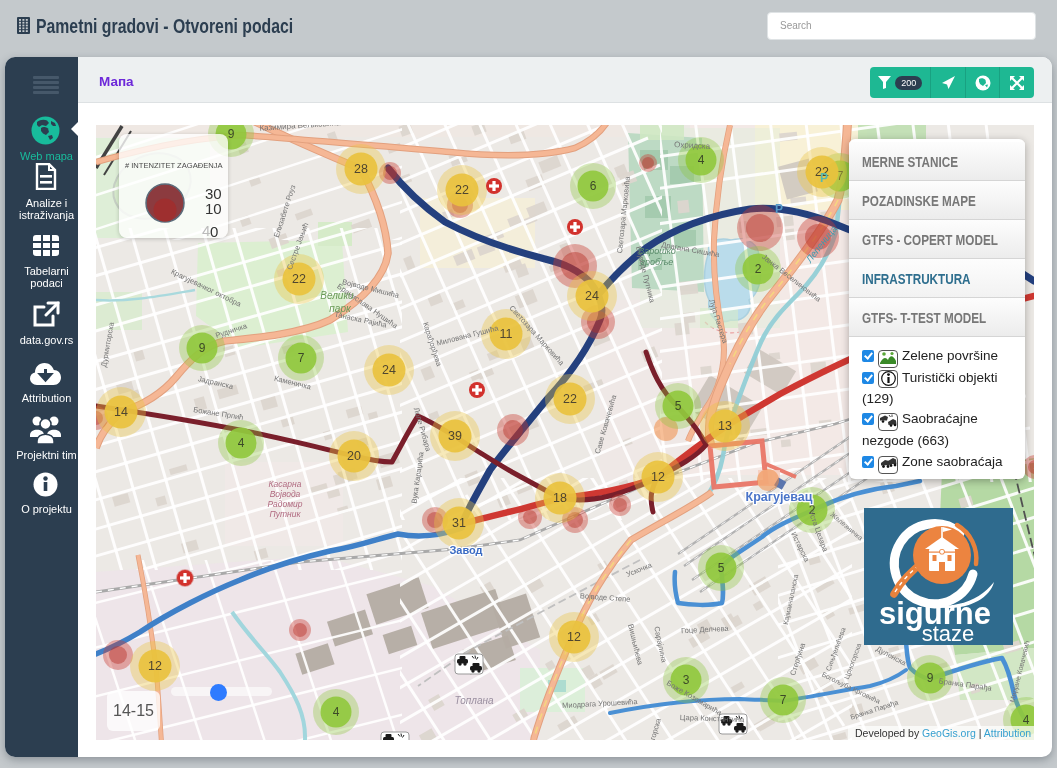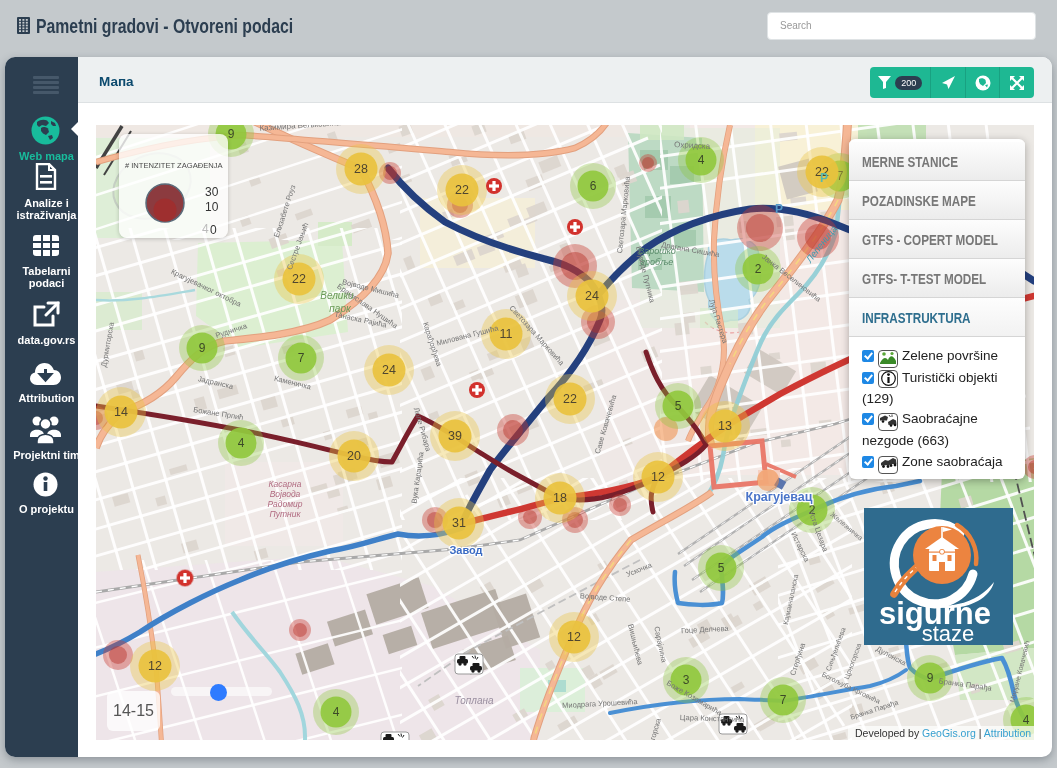--- a/index.html
+++ b/index.html
@@ -4,32 +4,32 @@
 * { margin:0; padding:0; box-sizing:border-box; }
 html,body { width:1057px; height:768px; font-family:"Liberation Sans", sans-serif; }
 body { background:#c4c9cc; position:relative; overflow:hidden; }
 .hdr-title { position:absolute; left:36px; top:15px; font-size:20px; font-weight:bold; color:#2c3e50; transform:scaleX(0.79); transform-origin:left center; white-space:nowrap; }
 .hdr-icon { position:absolute; left:16px; top:17px; }
 .search { position:absolute; left:767px; top:12px; width:269px; height:28px; background:#fff; border:1px solid #dfe3e5; border-radius:4px; color:#999; font-size:10px; padding-left:12px; line-height:26px; }
 .card { position:absolute; left:5px; top:57px; width:1047px; height:700px; background:#fff; border-radius:10px; box-shadow:0 3px 9px rgba(60,70,80,.40); }
 .sidebar { position:absolute; left:5px; top:57px; width:73px; height:700px; background:#2c3e50; border-radius:10px 0 0 10px; }
 .snotch { position:absolute; left:71px; top:122px; width:0; height:0; border-top:7px solid transparent; border-bottom:7px solid transparent; border-right:7px solid #fff; }
 .topbar { position:absolute; left:78px; top:57px; width:974px; height:46px; background:#edf0f1; border-radius:0 10px 0 0; border-bottom:1px solid #dde1e3; }
-.mapa { position:absolute; left:99px; top:74px; font-size:13.5px; font-weight:bold; color:#0c4a6e; }
+.mapa { position:absolute; left:99px; top:74px; font-size:13.5px; font-weight:bold; color:#6d28d9; }
 .btns { position:absolute; left:870px; top:67px; width:164px; height:31px; background:#1eb893; border-radius:4px; display:flex; }
 .btns .b { flex:1; border-right:1px solid #19a181; display:flex; align-items:center; justify-content:center; }
 .btns .b:last-child { border-right:none; }
 .btns .b1 { flex:1.8; }
 .badge { background:#2c3e50; color:#fff; font-size:9px; border-radius:8px; padding:2px 6px; margin-left:4px; }
-.sitem { position:absolute; width:73px; text-align:center; color:#fff; font-size:11px; font-weight:bold; line-height:12px; }
+.sitem { position:absolute; width:73px; text-align:center; color:#fff; font-size:11px; font-weight:normal; line-height:12px; }
 .sitem.teal { color:#18bc9c; }
 .mapwrap { position:absolute; left:96px; top:125px; width:938px; height:615px; overflow:hidden; background:#e9e5e1; }
 .legend { position:absolute; left:119px; top:134px; width:109px; height:104px; background:rgba(255,255,255,.78); border-radius:8px; box-shadow:0 1px 4px rgba(0,0,0,.2); }
 .legend .t { position:absolute; left:6px; top:27px; font-size:7.8px; color:#4a4a4a; white-space:nowrap; transform:scaleX(0.95); transform-origin:left; }
-.legend .n { position:absolute; font-size:12px; color:#333; }
+.legend .n { position:absolute; font-size:15px; color:#333; }
 .panel { position:absolute; left:849px; top:139px; width:176px; height:340px; background:#fff; border-radius:6px; box-shadow:0 2px 8px rgba(0,0,0,.3); overflow:hidden; padding-top:3px; }
 .ph { height:39px; line-height:39px; background:linear-gradient(#fdfdfd,#ececec); border-bottom:1px solid #d5d5d5; color:#777; font-weight:bold; font-size:15px; padding-left:13px; letter-spacing:0; }
 .ph span { display:inline-block; transform:scaleX(0.78); transform-origin:left center; white-space:nowrap; }
 .ph.act { color:#2e6e8e; background:linear-gradient(#fdfdfd,#f2f2f2); }
 .plist { padding:9px 8px 0 13px; font-size:13.5px; color:#222; line-height:20.5px; }
 .cb { display:inline-block; width:12px; height:12px; background:#1e88e5; border-radius:2px; vertical-align:-2px; margin-right:4px; position:relative; }
 .cb:after { content:""; position:absolute; left:3.5px; top:1px; width:3px; height:6px; border:solid #fff; border-width:0 2px 2px 0; transform:rotate(40deg); }
 .licon { display:inline-block; width:20px; height:18px; border:1px solid #555; border-radius:4px; background:#fff; vertical-align:-4px; margin-right:4px; text-align:center; line-height:16px; }
 .slider-track { position:absolute; left:171px; top:687px; width:101px; height:9px; background:rgba(255,255,255,.6); border-radius:5px; }
 .slider-knob { position:absolute; left:210px; top:684px; width:17px; height:17px; border-radius:50%; background:#2e7bff; }
@@ -877,22 +877,22 @@
     </svg>
   <div class="n" style="left:86px;top:51px">30</div>
   <div class="n" style="left:86px;top:66px">10</div>
   <div class="n" style="left:83px;top:88px;color:#bbb">4</div>
   <div class="n" style="left:91px;top:89px">0</div>
 </div>
 <div class="panel">
   <div class="ph"><span>MERNE STANICE</span></div>
   <div class="ph"><span>POZADINSKE MAPE</span></div>
   <div class="ph"><span>GTFS - COPERT MODEL</span></div>
+  <div class="ph act"><span>INFRASTRUKTURA</span></div>
   <div class="ph"><span>GTFS- T-TEST MODEL</span></div>
-  <div class="ph act"><span>INFRASTRUKTURA</span></div>
   <div class="plist">
     <span class="cb"></span><span class="licon"><svg width="16" height="13" viewBox="0 0 16 13">
           <path d="M0,12 C3,6 6,6 8,9 C10,4 13,4 16,10 L16,13 L0,13 Z" fill="#3a8a28"></path>
           <circle cx="4" cy="3" r="1.8" fill="#5aa838"></circle>
           <circle cx="12" cy="2.5" r="1.6" fill="#5aa838"></circle>
         </svg></span>Zelene površine<br>
     <span class="cb"></span><span class="licon"><svg width="15" height="15" viewBox="0 0 15 15">
           <circle cx="7.5" cy="7.5" r="6.8" fill="none" stroke="#111" stroke-width="1.2"></circle>
           <rect x="6.4" y="6" width="2.2" height="6" fill="#111"></rect>
           <circle cx="7.5" cy="3.6" r="1.4" fill="#111"></circle>

